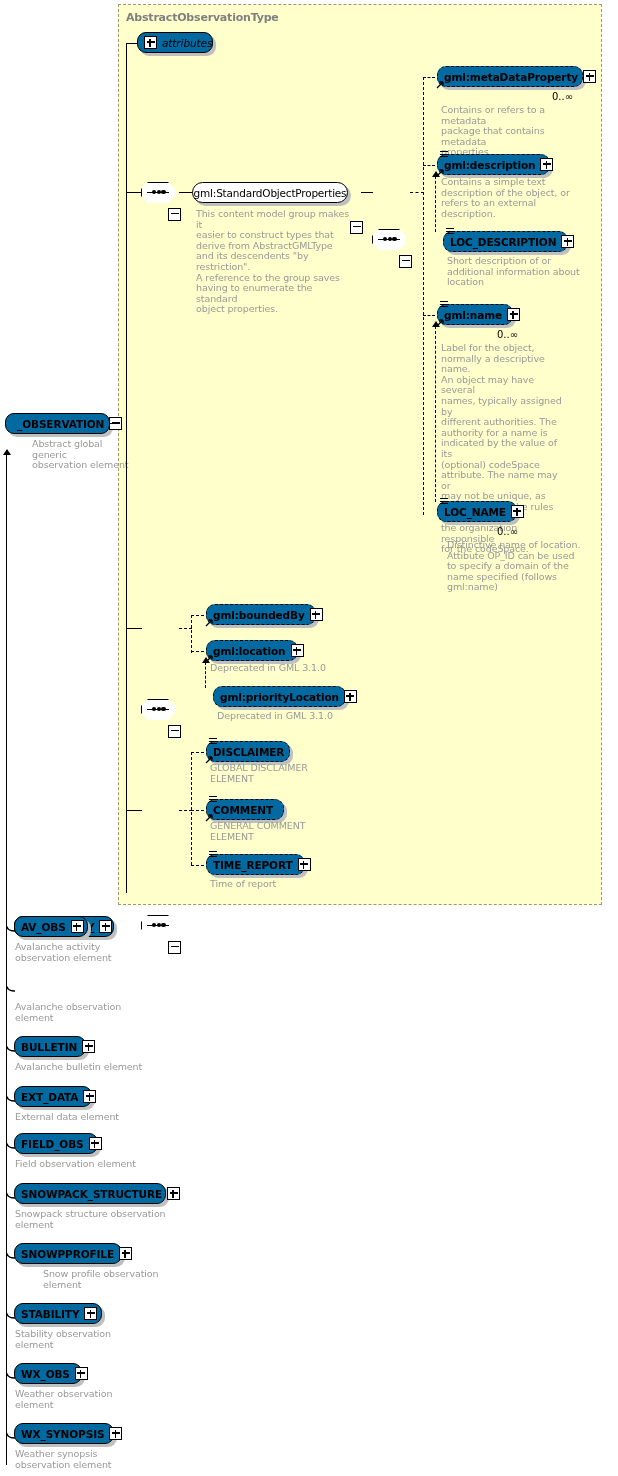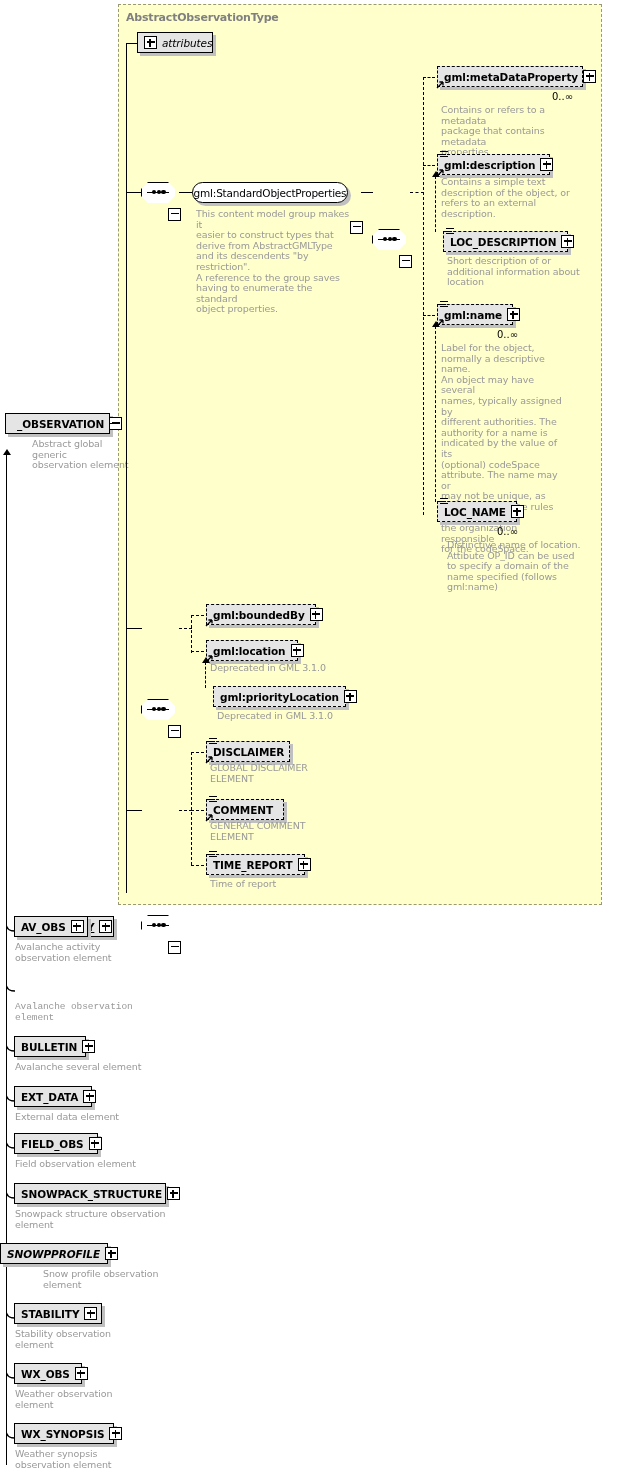--- a/index.html
+++ b/index.html
@@ -18,26 +18,27 @@
   }
   #type-title{
     left:126px;top:11px;
     font-size:11px;font-weight:bold;color:#808080;
     letter-spacing:-0.2px;white-space:nowrap;text-align:center;
   }
 
   
   .ebox{
     box-sizing:border-box;
-    background:#e5e5e5;
+    background:#0369a1;
     height:21px;
     display:flex;align-items:center;
     padding:0 4px 0 6px;
     white-space:nowrap;
     box-shadow:3px 3px 0 0 #c0c0c0;
+    border-radius:9px;
   }
   .ebox.solid{border:1.5px solid #000;}
   .ebox.dashed{border:1.5px dashed #000;}
   .ebox .nm{
     font-size:10.5px;font-weight:bold;color:#000;
     letter-spacing:-0.1px;line-height:12px;
   }
   .ebox .nm.it{font-style:italic;font-weight:normal;}
 
   
@@ -430,32 +431,32 @@
 observation element</div>
     <div class="abs" style="left: 6px; top: 978px; width: 10px; height: 10px;"><svg width="10" height="10" viewBox="0 0 10 10">
         <path d="M0 0 Q0 8 9 8" stroke="#000" stroke-width="1.3" fill="none"></path>
       </svg></div>
     <div class="abs" style="left: 14px; top: 916px;">
       <div class="ebox solid" style="width: 74px; justify-content: space-between;">
         <span class="nm">AV_OBS</span>
         <span class="pm plus"></span>
       </div>
     </div>
-    <div class="abs note" style="left: 15px; top: 1002px; width: 190px; font-family: Liberation Mono, monospace;">Avalanche observation
+    <div class="abs note" style="left: 15px; top: 1002px; width: 190px;">Avalanche observation
 element</div>
     <div class="abs" style="left: 6px; top: 1038px; width: 10px; height: 10px;"><svg width="10" height="10" viewBox="0 0 10 10">
         <path d="M0 0 Q0 8 9 8" stroke="#000" stroke-width="1.3" fill="none"></path>
       </svg></div>
     <div class="abs" style="left: 14px; top: 1036px;">
       <div class="ebox solid" style="width: 72px; justify-content: space-between;">
         <span class="nm">BULLETIN</span>
         <span class="pm plus"></span>
       </div>
     </div>
-    <div class="abs note" style="left: 15px; top: 1062px; width: 190px;">Avalanche several element</div>
+    <div class="abs note" style="left: 15px; top: 1062px; width: 190px;">Avalanche bulletin element</div>
     <div class="abs" style="left: 6px; top: 1088px; width: 10px; height: 10px;"><svg width="10" height="10" viewBox="0 0 10 10">
         <path d="M0 0 Q0 8 9 8" stroke="#000" stroke-width="1.3" fill="none"></path>
       </svg></div>
     <div class="abs" style="left: 14px; top: 1086px;">
       <div class="ebox solid" style="width: 78px; justify-content: space-between;">
         <span class="nm">EXT_DATA</span>
         <span class="pm plus"></span>
       </div>
     </div>
     <div class="abs note" style="left: 15px; top: 1112px; width: 190px;">External data element</div>
@@ -476,21 +477,21 @@
       <div class="ebox solid" style="width: 152px; justify-content: space-between;">
         <span class="nm">SNOWPACK_STRUCTURE</span>
         <span class="pm plus"></span>
       </div>
     </div>
     <div class="abs note" style="left: 15px; top: 1209px; width: 190px;">Snowpack structure observation
 element</div>
     <div class="abs" style="left: 6px; top: 1245px; width: 10px; height: 10px;"><svg width="10" height="10" viewBox="0 0 10 10">
         <path d="M0 0 Q0 8 9 8" stroke="#000" stroke-width="1.3" fill="none"></path>
       </svg></div>
-    <div class="abs" style="left: 0; top: 1243px; font-style: italic;">
+    <div class="abs" style="left: 14px; top: 1243px;">
       <div class="ebox solid" style="width: 108px; justify-content: space-between;">
         <span class="nm">SNOWPPROFILE</span>
         <span class="pm plus"></span>
       </div>
     </div>
     <div class="abs note" style="left: 15px; top: 1269px; width: 190px; margin-left: 28px;">Snow profile observation
 element</div>
     <div class="abs" style="left: 6px; top: 1305px; width: 10px; height: 10px;"><svg width="10" height="10" viewBox="0 0 10 10">
         <path d="M0 0 Q0 8 9 8" stroke="#000" stroke-width="1.3" fill="none"></path>
       </svg></div>

